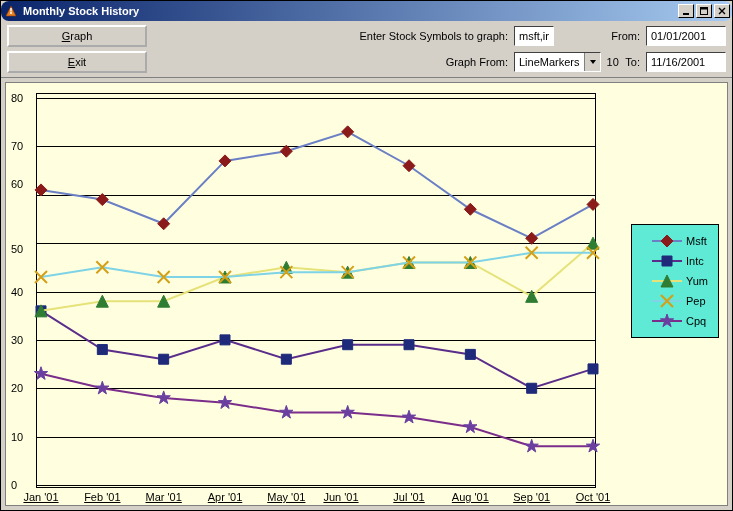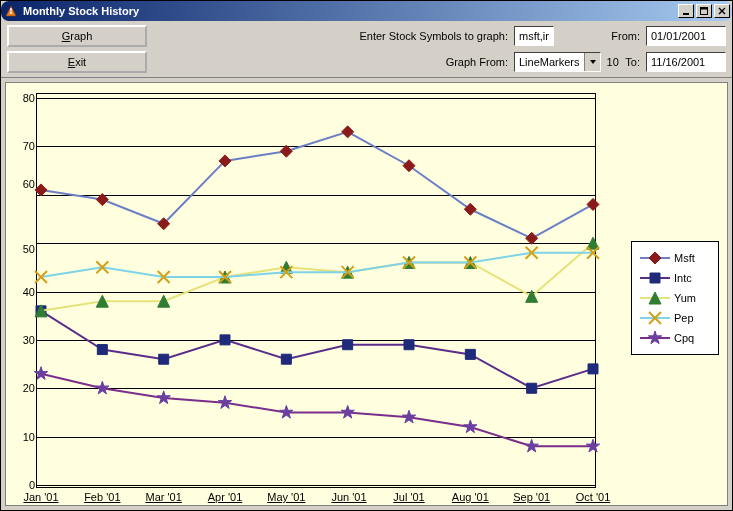--- a/index.html
+++ b/index.html
@@ -112,41 +112,40 @@
     background: #ffffe0;
   }
   .grid-h {
     position:absolute; left:0; right:0;
     border-top:1px solid #000;
   }
   .ytick {
     position:absolute;
     left: -26px;
     width: 24px;
-    text-align:right;
     font-size:11px;
     color:#000;
     transform: translateY(-50%);
   }
   .xtick {
     position:absolute;
     bottom: -16px;
     transform: translateX(-50%);
     font-size:11px;
     color:#000;
     white-space:nowrap;
     text-decoration:underline;
   }
   .legend {
     position:absolute;
-    right: 8px; top: 158px;
+    right: 8px; top: 141px;
     width: 88px;
-    background:#ffffff;
+    background:#5eead4;
     border:1px solid #000;
-    padding: 6px 8px;
+    padding: 6px 20px;
   }
   .legend-row {
     display:flex; align-items:center;
     height: 20px;
     gap:4px;
   }
   .legend-mark {
     width: 30px; height:14px;
     display:flex; align-items:center; justify-content:center;
     position:relative;
@@ -236,21 +235,21 @@
         <div class="ytick" style="top: 90px;">60</div>
         <div class="grid-h" style="top: 52.375px;"></div>
         <div class="ytick" style="top: 52.375px;">70</div>
         <div class="grid-h" style="top: 4px;"></div>
         <div class="ytick" style="top: 4px;">80</div>
         <div class="xtick" style="left: 4px;">Jan '01</div>
         <div class="xtick" style="left: 65.3333px;">Feb '01</div>
         <div class="xtick" style="left: 126.667px;">Mar '01</div>
         <div class="xtick" style="left: 188px;">Apr '01</div>
         <div class="xtick" style="left: 249.333px;">May '01</div>
-        <div class="xtick" style="left: 312px;">Jun '01</div>
+        <div class="xtick" style="left: 304px;">Jun '01</div>
         <div class="xtick" style="left: 372px;">Jul '01</div>
         <div class="xtick" style="left: 433.333px;">Aug '01</div>
         <div class="xtick" style="left: 494.667px;">Sep '01</div>
         <div class="xtick" style="left: 556px;">Oct '01</div>
         <svg width="560" height="395" class="series">
           <path d="M4 95.91250000000002 L65.33333333333334 105.58749999999998 L126.66666666666667 129.77499999999998 L188 66.88749999999999 L249.33333333333334 57.21249999999998 L310.6666666666667 37.86250000000001 L372 71.72500000000002 L433.33333333333337 115.26249999999999 L494.6666666666667 144.28750000000002 L556 110.42500000000001 " fill="none" stroke="#6b7fc5" stroke-width="2"></path>
           <path d="M4 89.91250000000002 L10 95.91250000000002 L4 101.91250000000002 L-2 95.91250000000002 Z" fill="#8b1a1a" stroke="#8b1a1a" stroke-width="1"></path>
           <path d="M65.33333333333334 99.58749999999998 L71.33333333333334 105.58749999999998 L65.33333333333334 111.58749999999998 L59.33333333333334 105.58749999999998 Z" fill="#8b1a1a" stroke="#8b1a1a" stroke-width="1"></path>
           <path d="M126.66666666666667 123.77499999999998 L132.66666666666669 129.77499999999998 L126.66666666666667 135.77499999999998 L120.66666666666667 129.77499999999998 Z" fill="#8b1a1a" stroke="#8b1a1a" stroke-width="1"></path>
           <path d="M188 60.88749999999999 L194 66.88749999999999 L188 72.88749999999999 L182 66.88749999999999 Z" fill="#8b1a1a" stroke="#8b1a1a" stroke-width="1"></path>

